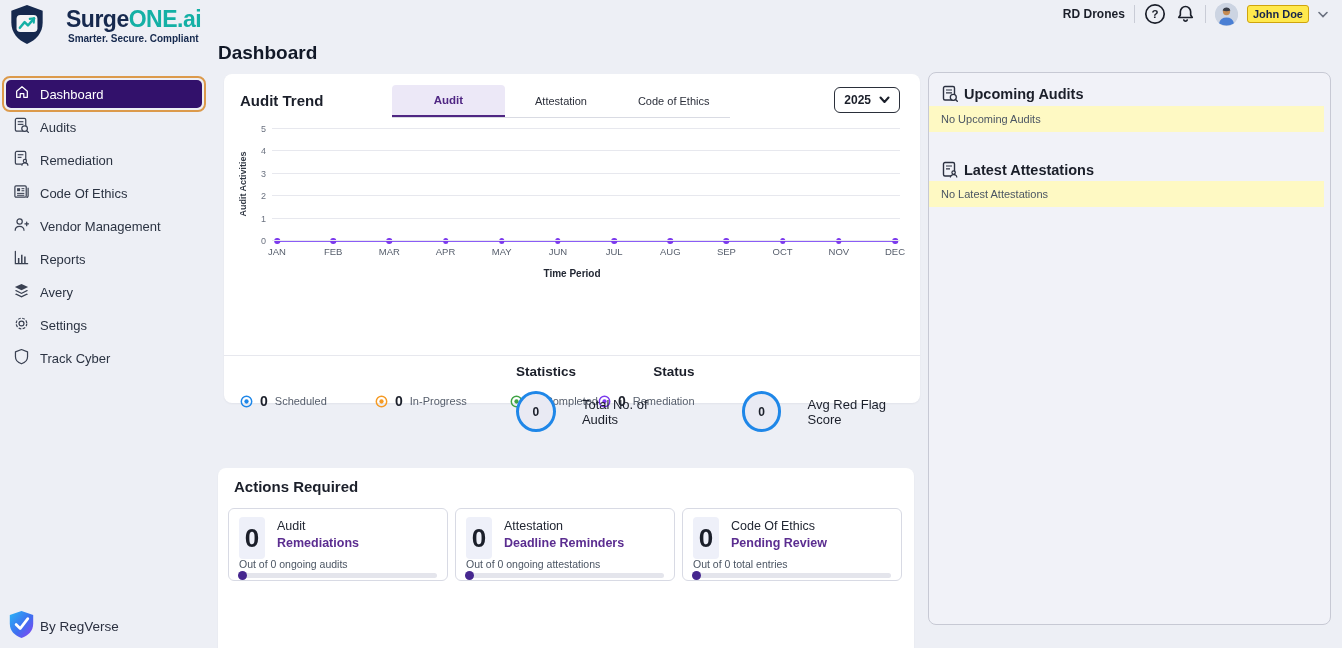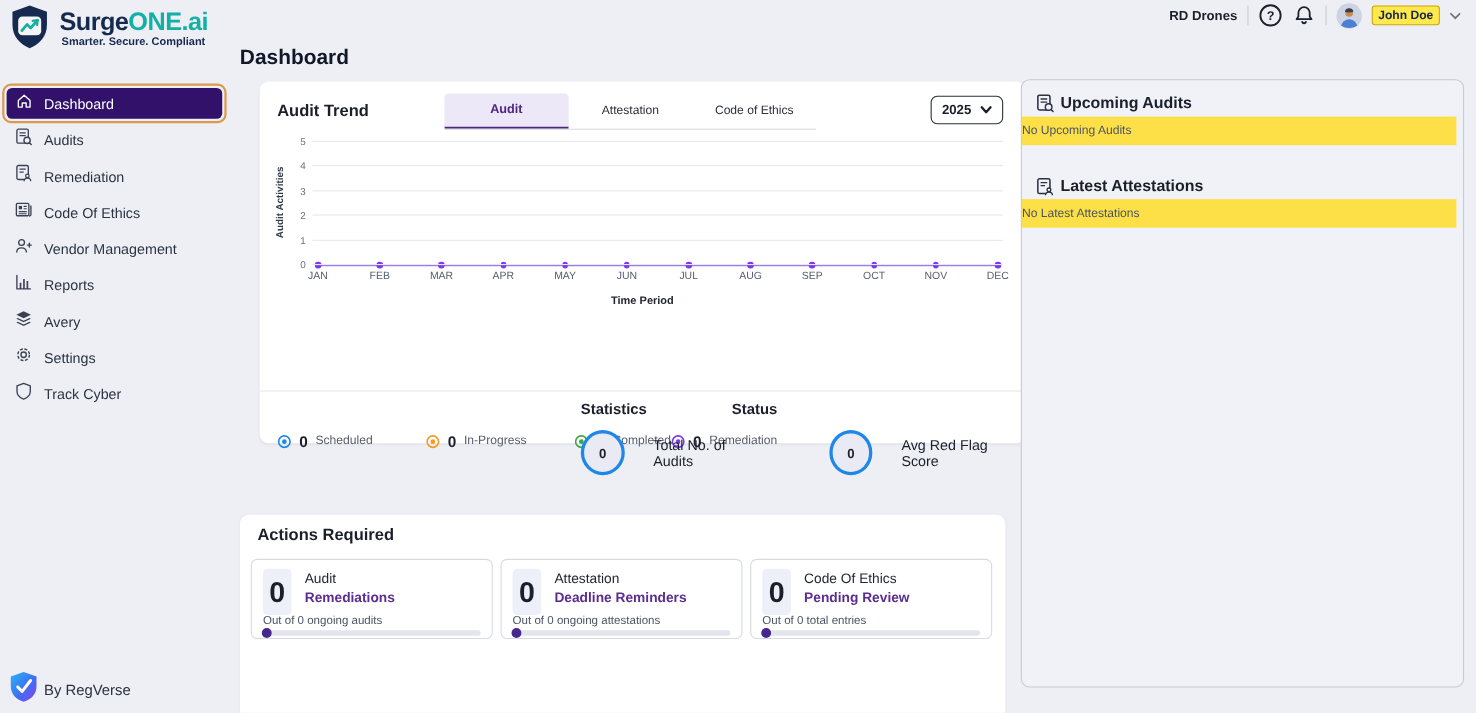--- a/index.html
+++ b/index.html
@@ -1,20 +1,20 @@
 <!DOCTYPE html>
 <html><head>
 <meta charset="utf-8">
 <style>
   * { margin:0; padding:0; box-sizing:border-box; }
   html,body { width:1342px; height:648px; }
   body { font-family:"Liberation Sans", sans-serif; background:#edeff5; position:relative; overflow:hidden; color:#1b1f2a; }
 
   
-  .logo { position:absolute; left:8px; top:3px; display:flex; align-items:flex-start; gap:8px; }
+  .logo { position:absolute; left:8px; top:3px; display:flex; align-items:flex-start; gap:20px; }
   .logo-text { line-height:1; padding-top:5px; }
   .logo-name { font-size:23px; font-weight:bold; letter-spacing:-0.5px; }
   .logo-name .p1 { color:#16294e; }
   .logo-name .p2 { color:#14b0a5; }
   .logo-tag { font-size:10px; font-weight:bold; color:#16294e; margin-top:3px; margin-left:2px; }
   .topbar-right { position:absolute; top:2px; right:14px; height:24px; display:flex; align-items:center; gap:9px; }
   .org-name { font-size:12px; font-weight:bold; color:#1b1f2a; }
   .vdivider { width:1px; height:18px; background:#c9ccd6; }
   .user-badge { background:#ffe94d; border:1.5px solid #cfa40d; border-radius:3px; padding:2px 5px; font-size:11px; color:#17264b; font-weight:bold; }
   .avatar { width:23px; height:23px; border-radius:50%; overflow:hidden; background:#cdd5e2; }
@@ -26,21 +26,21 @@
   .nav-item .lbl { font-size:13px; color:#2b3342; }
   .nav-active-wrap { position:absolute; left:2px; top:16px; width:204px; height:36px; border:2px solid #dc9a4b; border-radius:8px; padding:2px; }
   .nav-active { width:100%; height:100%; background:#32116b; border-radius:5px; display:flex; align-items:center; gap:10px; padding-left:8px; }
   .nav-active .lbl { font-size:13px; color:#ffffff; }
   .side-footer { position:absolute; left:8px; top:610px; display:flex; align-items:center; gap:5px; }
   .side-footer .lbl { font-size:13.5px; color:#2b3040; }
 
   
   .page-title { position:absolute; left:218px; top:42px; font-size:19px; font-weight:600; color:#111827; }
   .card { position:absolute; background:#fff; border-radius:8px; box-shadow:0 1px 2px rgba(20,20,40,0.05); }
-  .card1 { left:236px; top:74px; width:696px; height:329px; }
+  .card1 { left:224px; top:74px; width:696px; height:329px; }
   .card2 { left:218px; top:468px; width:696px; height:192px; }
   .card-title { position:absolute; left:16px; font-size:15px; font-weight:bold; color:#1b1f2a; }
 
   
   .tabs { position:absolute; left:168px; top:11px; width:338px; height:33px; display:flex; border-bottom:1px solid #d9dbe3; }
   .tab { flex:1; display:flex; align-items:center; justify-content:center; font-size:11px; color:#2b2f3a; cursor:pointer; }
   .tab.active { background:#ece8f7; border-radius:4px 4px 0 0; border-bottom:2px solid #4f2683; color:#4f2683; font-weight:bold; font-size:11.5px; }
   .year-select { position:absolute; right:20px; top:13px; height:26px; display:flex; align-items:center; gap:8px; padding:0 9px; border:1.5px solid #2a2f3a; border-radius:6px; font-size:12px; font-weight:600; cursor:pointer; background:#fff; }
 
   
@@ -83,21 +83,21 @@
   .action-line1 { position:absolute; left:48px; top:10px; font-size:12.5px; color:#222733; }
   .action-line2 { position:absolute; left:48px; top:27px; font-size:12.5px; font-weight:bold; color:#5b2d90; }
   .action-sub { position:absolute; left:10px; top:49px; font-size:10.5px; color:#4b5563; }
   .action-progress { position:absolute; left:10px; right:10px; top:64px; height:5px; background:#e4e5ec; border-radius:3px; }
   .action-progress .pdot { position:absolute; left:-1px; top:-2px; width:9px; height:9px; border-radius:50%; background:#46278f; }
 
   
   .right-panel { position:absolute; left:928px; top:72px; width:403px; height:553px; background:#f1f2f8; border:1px solid #c7c9d4; border-radius:8px; overflow:hidden; }
   .rp-header { position:absolute; left:12px; display:flex; align-items:center; gap:5px; }
   .rp-header .t { font-size:14.5px; font-weight:bold; color:#1b1f2a; }
-  .rp-row { position:absolute; left:0; right:6px; height:26px; background:#fde047; display:flex; align-items:center; font-size:11px; color:#4b5563; }
+  .rp-row { position:absolute; left:0; right:6px; height:26px; background:#fef9c3; display:flex; align-items:center; padding-left:12px; font-size:11px; color:#4b5563; }
 </style>
 </head>
 <body>
 
 <div class="logo">
   <span>
     <svg width="38" height="43" viewBox="0 0 40 44">
       <path d="M20 1.5 L36.5 7.5 V20 C36.5 31 29.5 38.5 20 42.5 C10.5 38.5 3.5 31 3.5 20 V7.5 Z" fill="#16294e"></path>
       <rect x="9" y="12" width="22" height="18" rx="4" fill="#ffffff" opacity="0.95"></rect>
       <polyline points="12.5,25.5 17.5,19.5 21,23 27.5,15.5" fill="none" stroke="#14b0a5" stroke-width="2.6" stroke-linecap="round" stroke-linejoin="round"></polyline>

